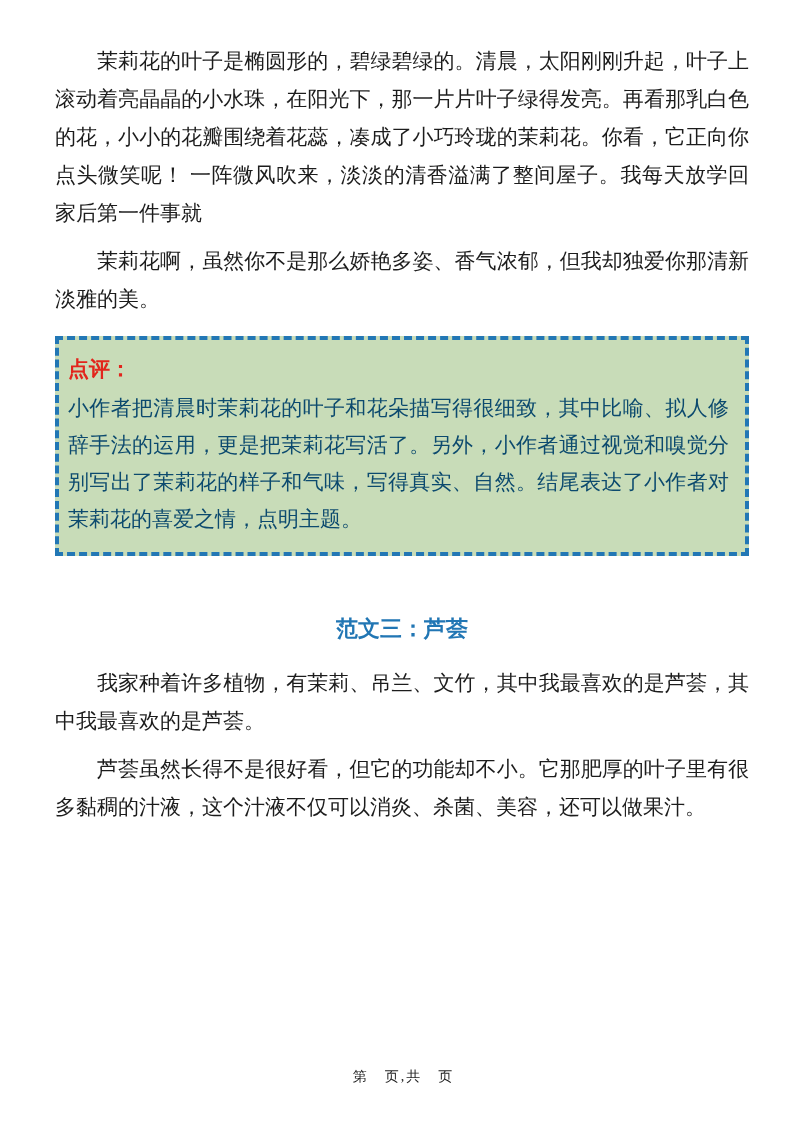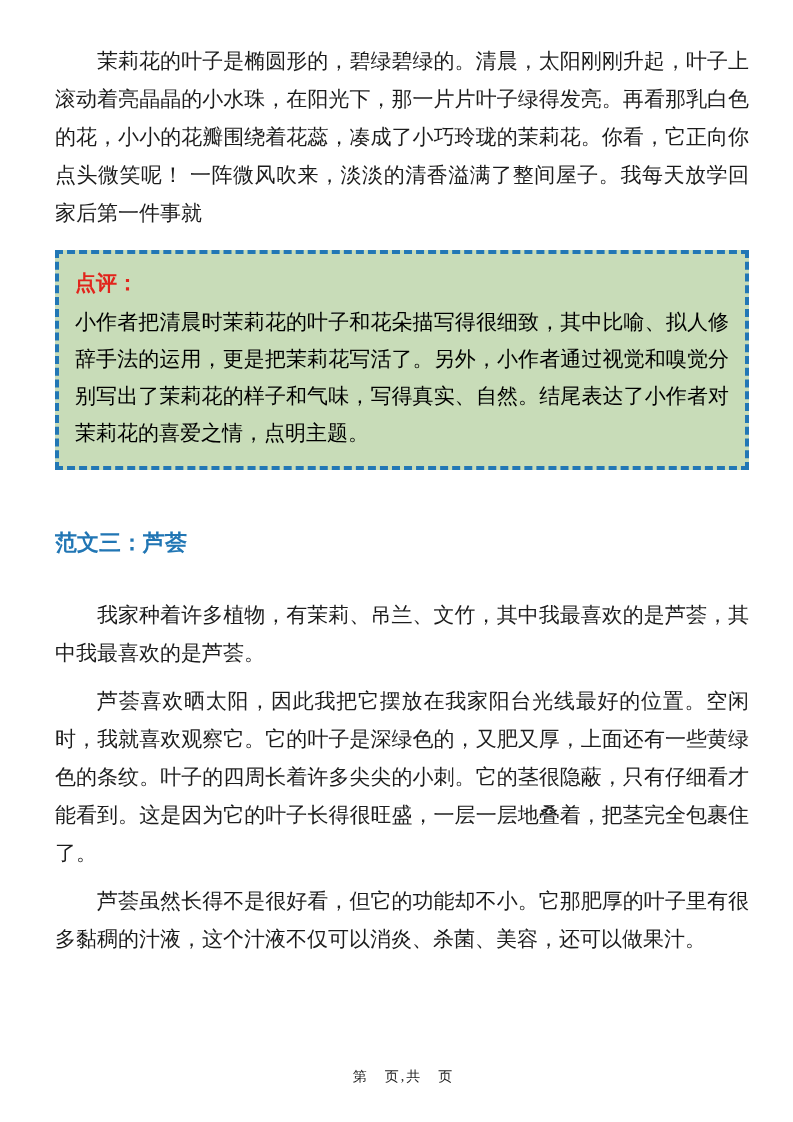--- a/index.html
+++ b/index.html
@@ -24,71 +24,71 @@
     line-height: 38px;
     text-align: justify;
     text-indent: 2em;
     margin-bottom: 10px;
     color: #1c1c1c;
   }
   .comment-box {
     margin-top: 18px;
     background: #c8dcb8;
     border: 4px dashed #2277b5;
-    padding: 12px 16px 14px 16px;
+    padding: 12px 16px 14px 9px;
   }
   .comment-label {
     color: #e2251c;
     font-weight: bold;
     font-size: 21px;
     line-height: 34px;
     font-family: "Liberation Sans", "DejaVu Sans", sans-serif;
   }
   .comment-text {
-    color: #000000;
+    color: #0c4a6e;
     font-size: 21px;
     line-height: 37px;
     text-align: justify;
     margin-top: 4px;
   }
   .section-title {
-    text-align: left;
+    text-align: center;
     color: #2176b4;
     font-weight: bold;
     font-size: 22px;
     margin-top: 58px;
-    margin-bottom: 38px;
+    margin-bottom: 20px;
     font-family: "Liberation Sans", "DejaVu Sans", sans-serif;
   }
   .footer {
     position: absolute;
     bottom: 36px;
     left: 16px;
     right: 0;
     text-align: center;
     font-size: 14px;
     color: #1c1c1c;
     letter-spacing: 2px;
   }
 </style>
 </head>
 <body>
 
 <div class="page">
   <div class="content">
 
     <p class="para">茉莉花的叶子是椭圆形的，碧绿碧绿的。清晨，太阳刚刚升起，叶子上滚动着亮晶晶的小水珠，在阳光下，那一片片叶子绿得发亮。再看那乳白色的花，小小的花瓣围绕着花蕊，凑成了小巧玲珑的茉莉花。你看，它正向你点头微笑呢！ 一阵微风吹来，淡淡的清香溢满了整间屋子。我每天放学回家后第一件事就</p>
+    <p class="para">茉莉花啊，虽然你不是那么娇艳多姿、香气浓郁，但我却独爱你那清新淡雅的美。</p>
 
     <div class="comment-box">
       <div class="comment-label">点评：</div>
       <div class="comment-text">小作者把清晨时茉莉花的叶子和花朵描写得很细致，其中比喻、拟人修辞手法的运用，更是把茉莉花写活了。另外，小作者通过视觉和嗅觉分别写出了茉莉花的样子和气味，写得真实、自然。结尾表达了小作者对茉莉花的喜爱之情，点明主题。</div>
     </div>
 
     <h2 class="section-title">范文三：芦荟</h2>
 
     <p class="para">我家种着许多植物，有茉莉、吊兰、文竹，其中我最喜欢的是芦荟，其中我最喜欢的是芦荟。</p>
-    <p class="para">芦荟喜欢晒太阳，因此我把它摆放在我家阳台光线最好的位置。空闲时，我就喜欢观察它。它的叶子是深绿色的，又肥又厚，上面还有一些黄绿色的条纹。叶子的四周长着许多尖尖的小刺。它的茎很隐蔽，只有仔细看才能看到。这是因为它的叶子长得很旺盛，一层一层地叠着，把茎完全包裹住了。</p>
     <p class="para">芦荟虽然长得不是很好看，但它的功能却不小。它那肥厚的叶子里有很多黏稠的汁液，这个汁液不仅可以消炎、杀菌、美容，还可以做果汁。</p>
 
   </div>
 
   <div class="footer">第　页,共　页</div>
 </div>
 
 </body></html>

